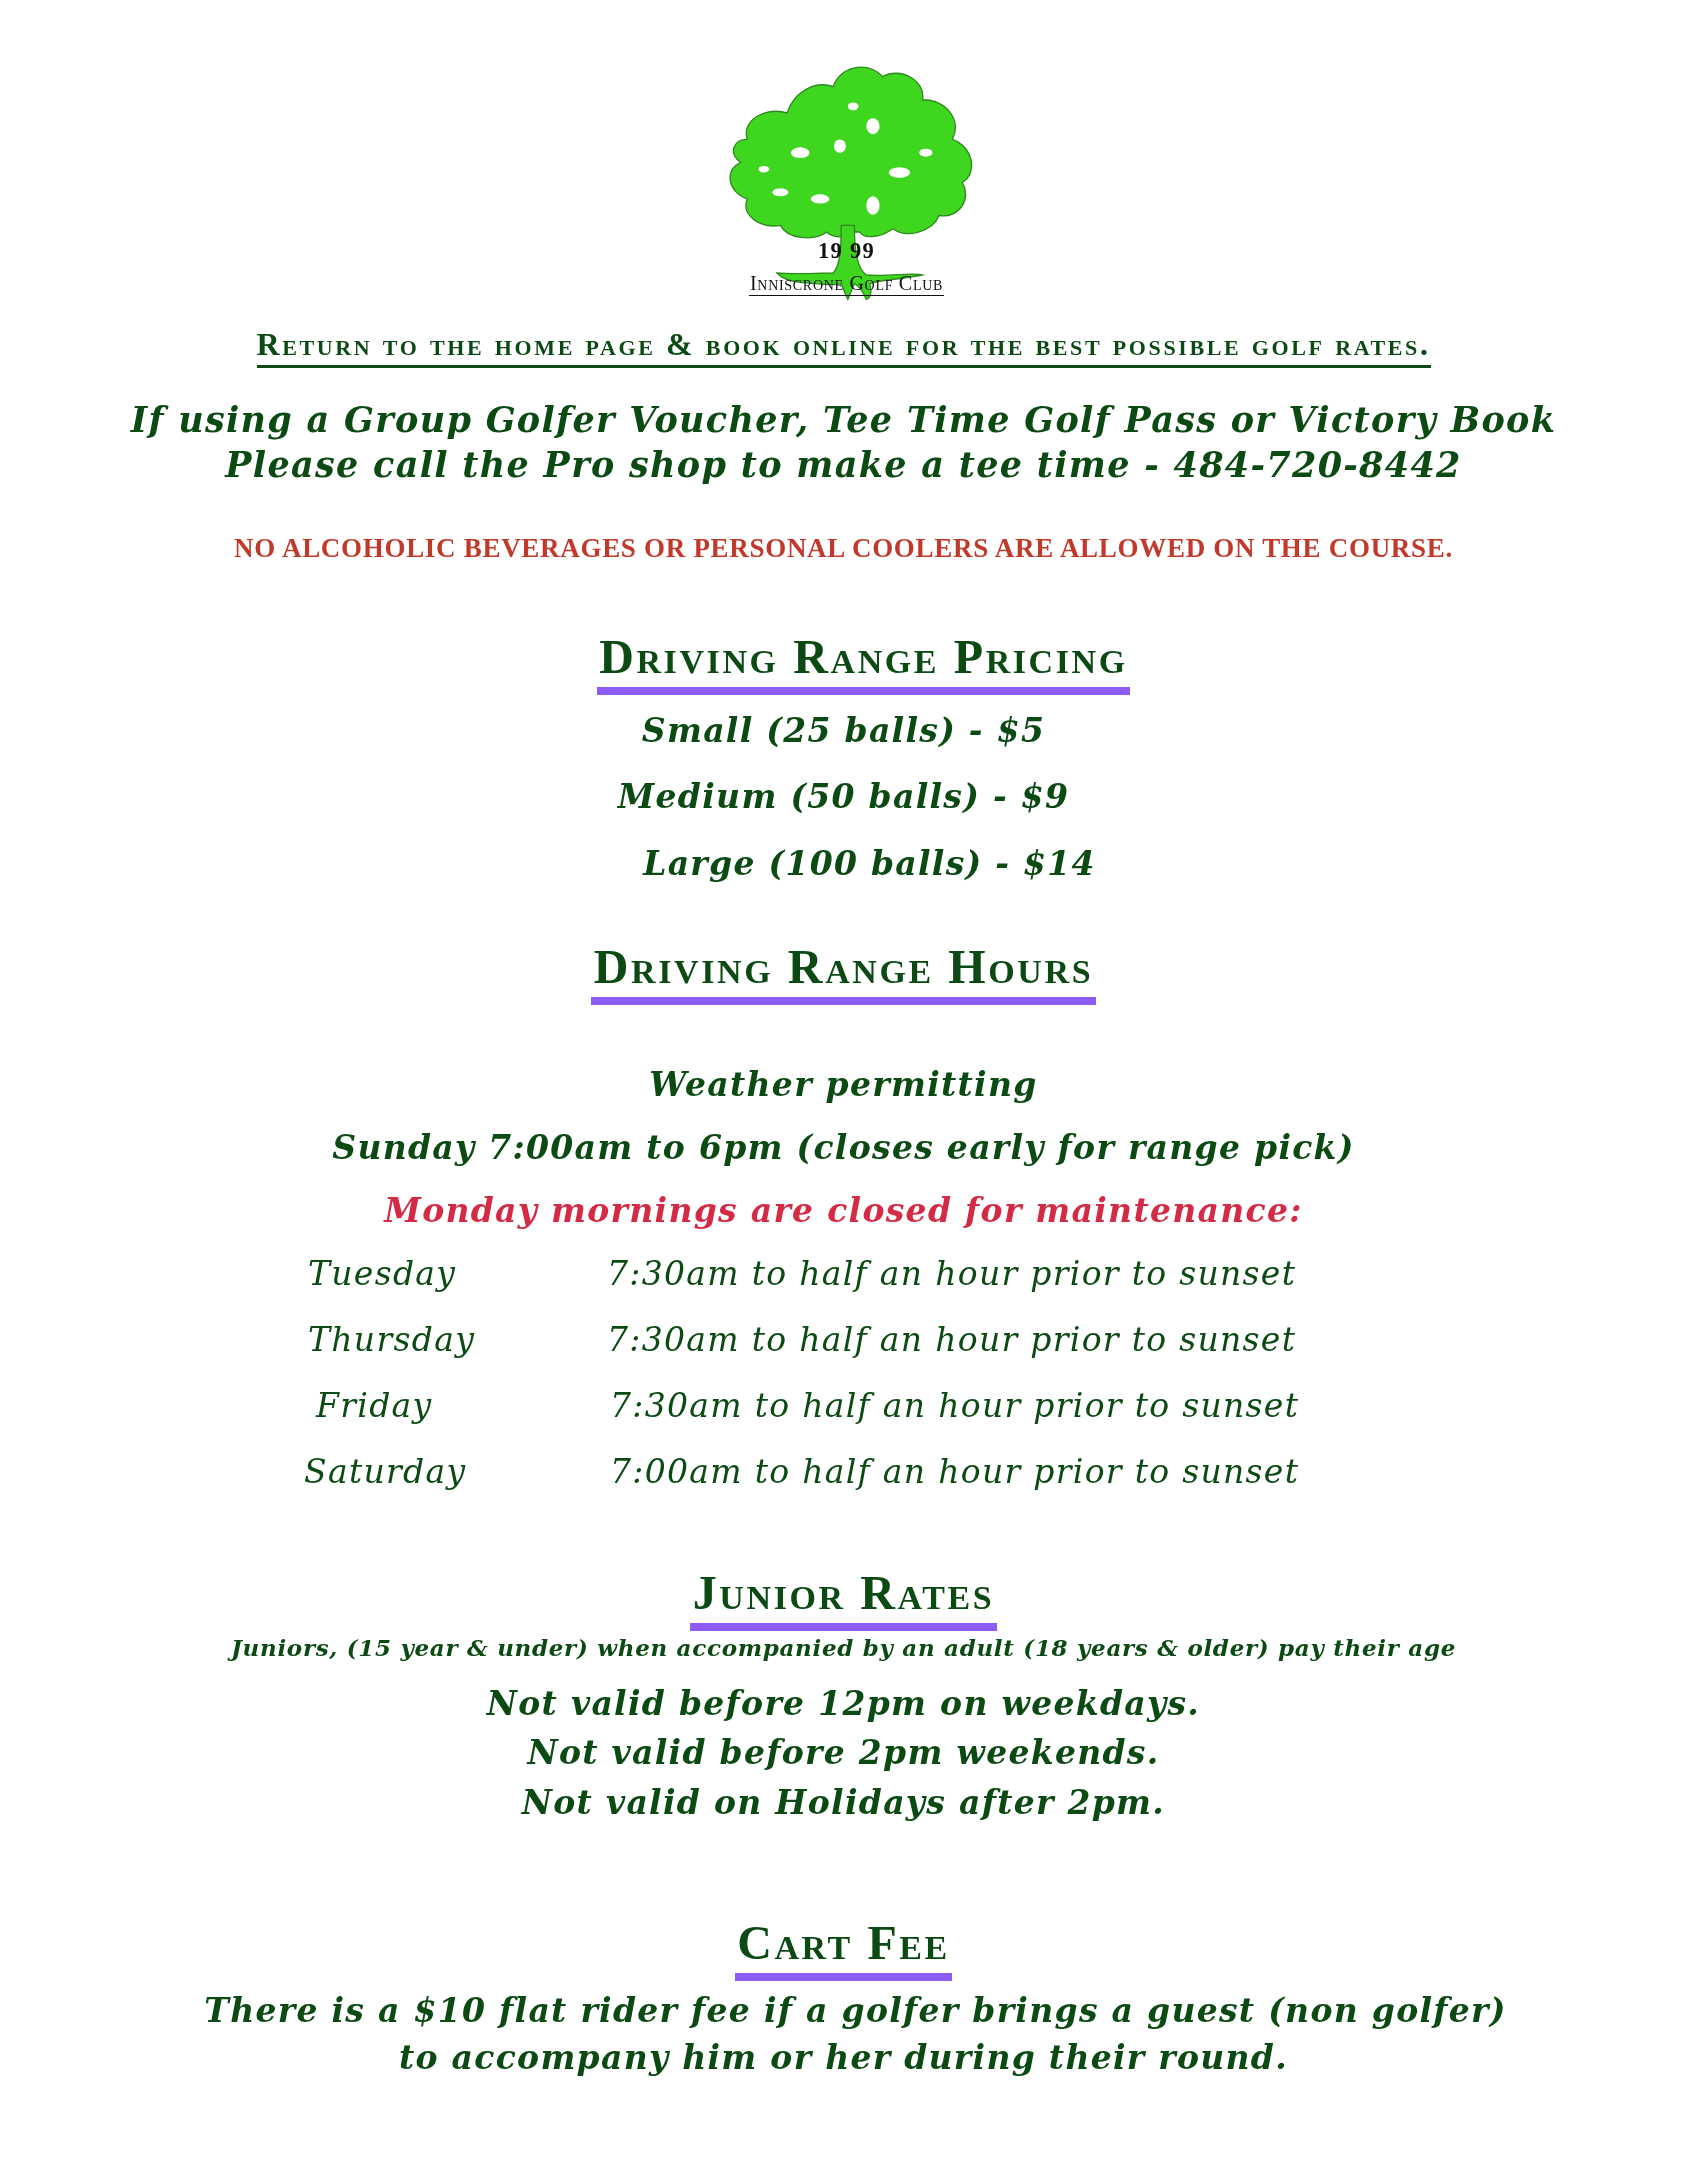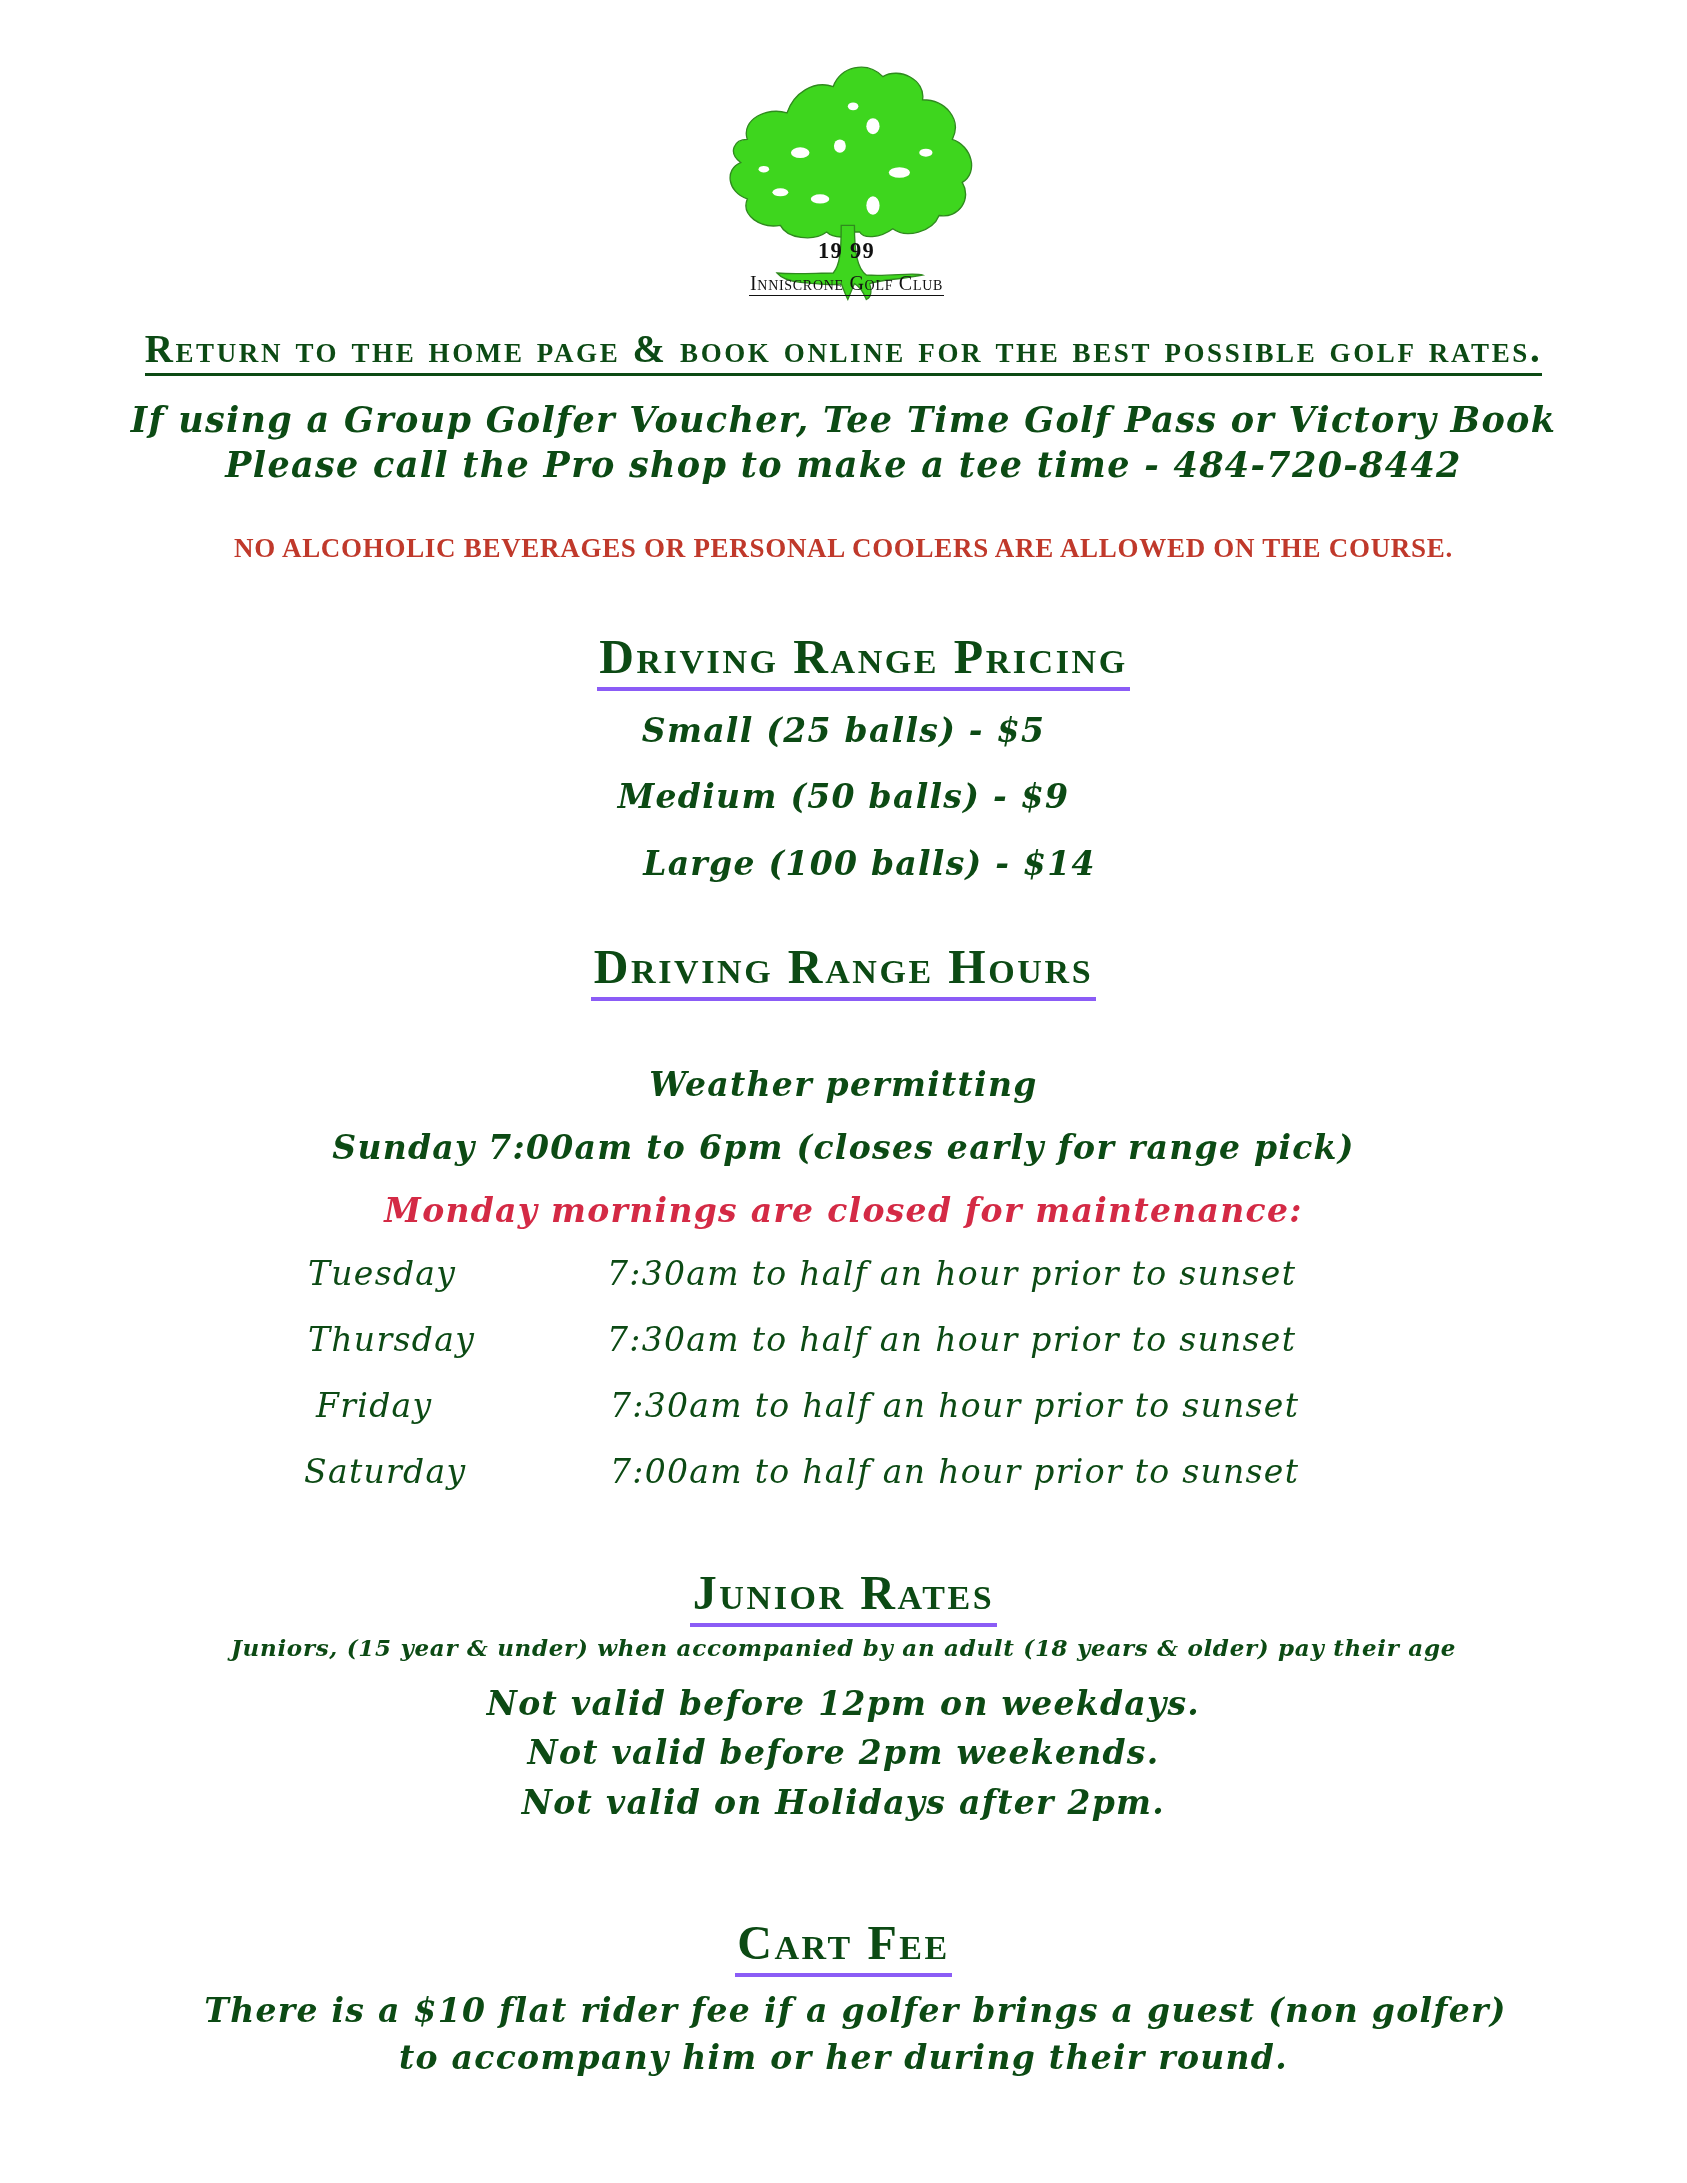--- a/index.html
+++ b/index.html
@@ -18,38 +18,38 @@
   }
   .logo-name {
     position: absolute; left: 0; top: 232px; width: 100%; text-align: center;
     font-family: "Liberation Serif", serif; font-size: 20px; color: #111;
     font-variant: small-caps; letter-spacing: 0.7px;
   }
   .logo-name span { border-bottom: 1.3px solid #111; padding: 0 1.3px 1.3px; }
 
   .return-link {
     position: absolute; left: 63px; top: 326px; width: 1561px; text-align: center;
-    font-family: "Liberation Serif", serif; font-weight: bold; font-size: 39px;
+    font-family: "Liberation Serif", serif; font-weight: bold; font-size: 32px;
     font-variant: small-caps; letter-spacing: 2.6px; color: #0c4a14;
     text-decoration: none;
   }
   .return-link span { border-bottom: 3.3px solid #0c4a14; padding-bottom: 2.6px; cursor: pointer; }
 
   .voucher {
     font-style: italic; font-weight: bold; font-size: 35px; letter-spacing: 1.3px; line-height: 46px;
   }
   .alert-red {
     font-family: "Liberation Serif", serif; font-weight: bold; font-size: 27px; color: #c0392b;
     letter-spacing: 0.7px;
   }
   .section-title {
     font-family: "Liberation Serif", serif; font-weight: bold; font-size: 48px;
     font-variant: small-caps; letter-spacing: 2.6px; color: #0c4a14;
   }
-  .section-title span { border-bottom: 4px solid #8b5cf6; padding: 0 2.6px 4px; }
+  .section-title span { border-bottom: 8px solid #8b5cf6; padding: 0 2.6px 4px; }
   .line {
     font-style: italic; font-weight: bold; font-size: 33px; letter-spacing: 1.3px;
   }
   .red-line { color: #d42a45; }
   .hours-row { position: absolute; font-style: italic; font-weight: normal; font-size: 33px; letter-spacing: 1.3px; text-align: right; }
 </style>
 </head>
 <body>
 
 <div class="logo">

